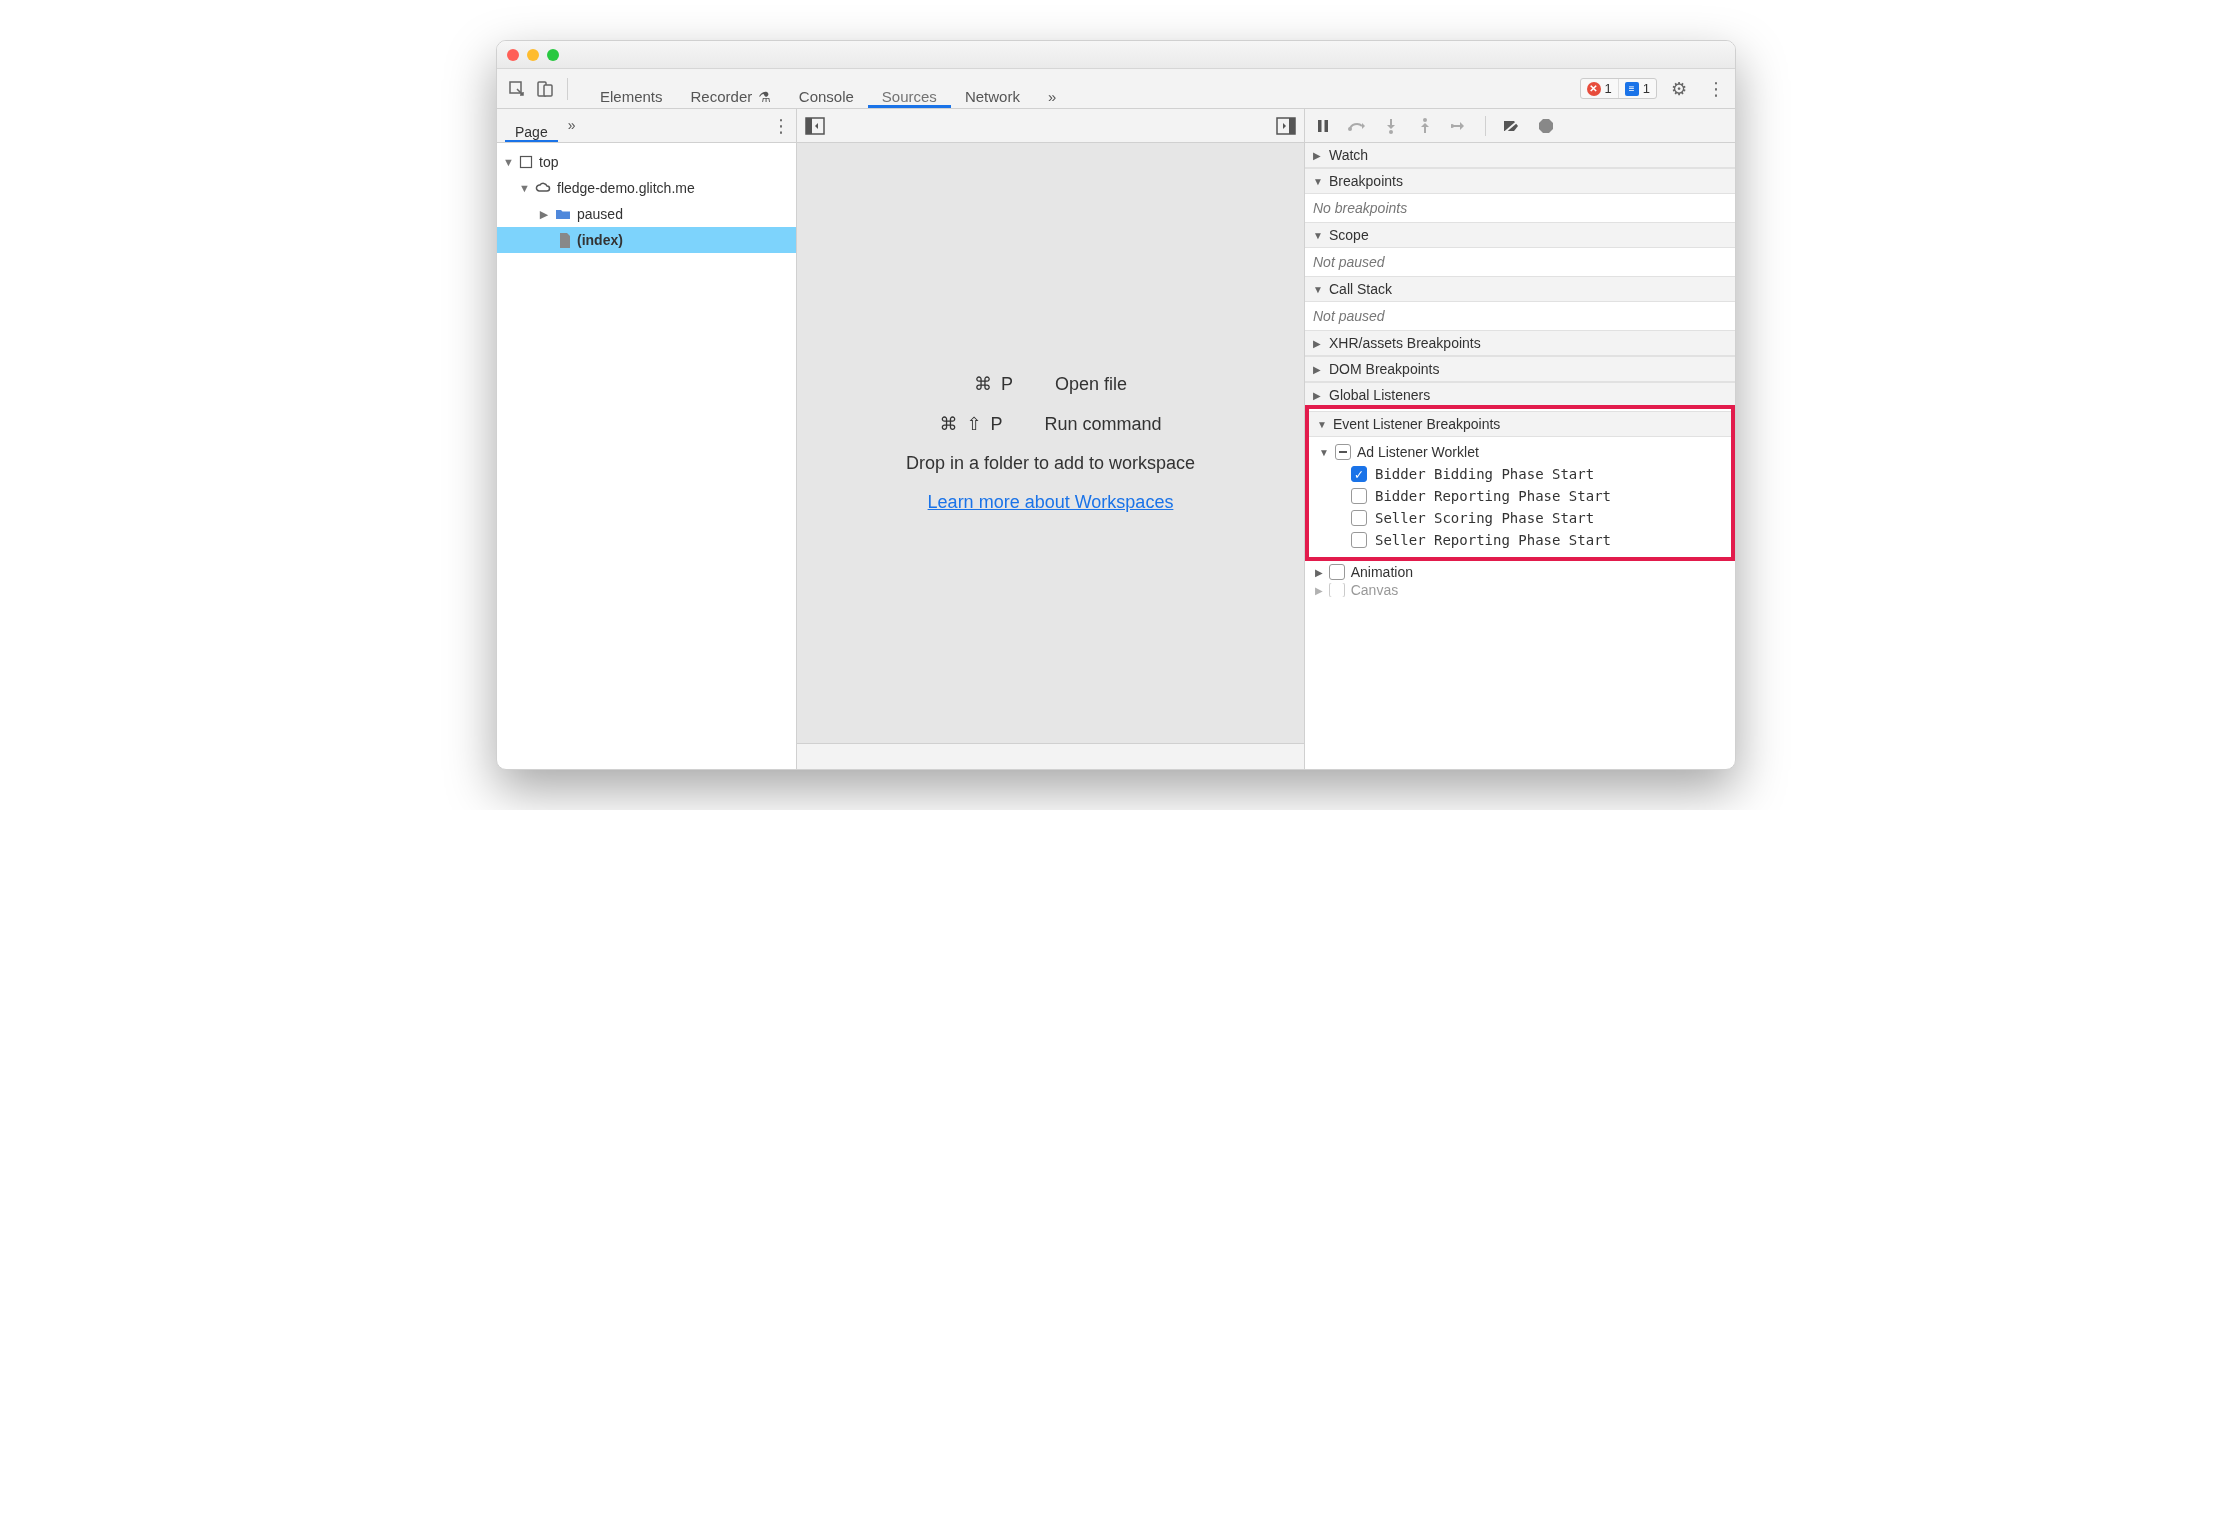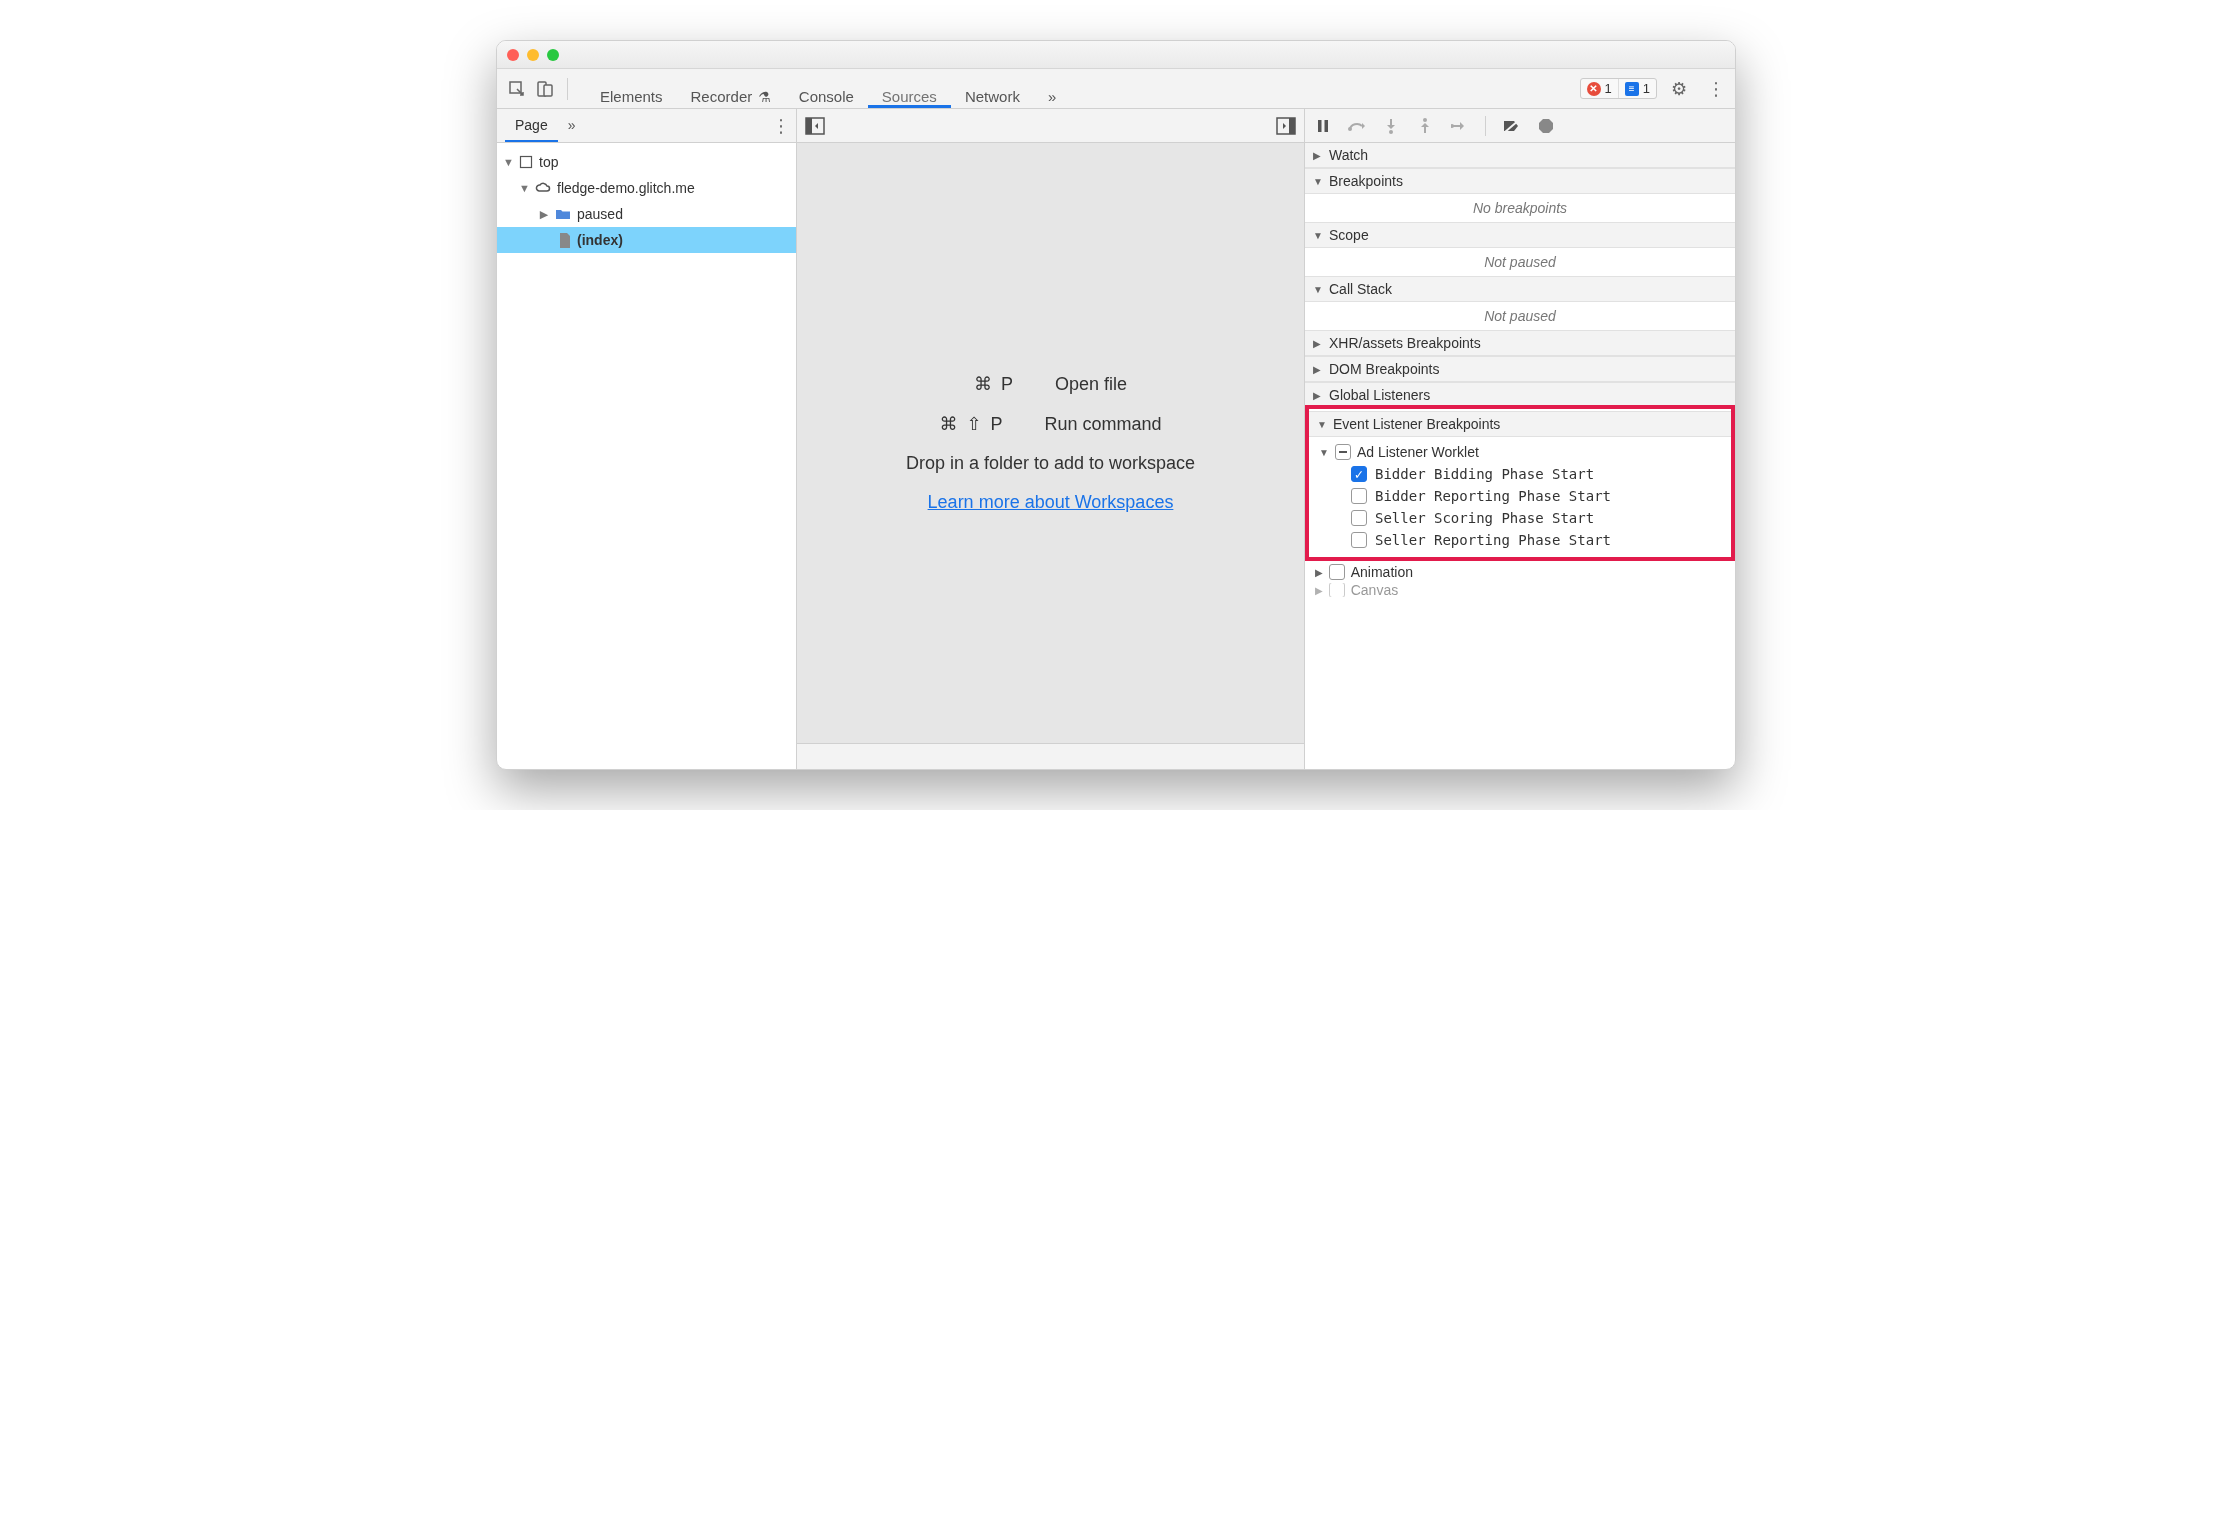--- a/index.html
+++ b/index.html
@@ -61,21 +61,21 @@
 .sq { width: 14px; height: 14px; border-radius: 2px; background: #1a73e8; color: #fff; display: inline-flex; align-items: center; justify-content: center; font-size: 10px;}
 .body { display: flex; height: 660px; }
 .pane-left { width: 300px; border-right: 1px solid #d0d0d0; display: flex; flex-direction: column; }
 .pane-mid { flex: 1; border-right: 1px solid #d0d0d0; background: #e6e6e6; display: flex; flex-direction: column; }
 .pane-right { width: 430px; display: flex; flex-direction: column; overflow: hidden;}
 .subbar {
   height: 34px; background: #f3f3f3; border-bottom: 1px solid #d0d0d0;
   display: flex; align-items: center; padding: 0 8px; font-size: 14px;
 }
 .subtab { padding: 0 10px; height: 100%; display: flex; align-items: center; border-bottom: 2px solid transparent; color: #555;}
-.subtab.active { border-bottom-color: #1a73e8; color: #333;}
+.subtab.active { border-bottom-color: #1a73e8; color: #333; align-items: flex-end;}
 .tree { padding: 6px 0; font-size: 14px; color: #333; }
 .tree-row { display: flex; align-items: center; gap: 6px; padding: 2px 6px; line-height: 22px;}
 .tree-row .arrow { width: 10px; display: inline-block; text-align: center; color: #777; font-size: 11px;}
 .tree-row.selected { background: #7dd3fc; font-weight: bold; }
 .indent1 { padding-left: 22px; }
 .indent2 { padding-left: 42px; }
 .indent3 { padding-left: 62px; }
 .mid-content { flex: 1; display: flex; flex-direction: column; align-items: center; justify-content: center; gap: 18px; color: #333; font-size: 18px; text-align: center;}
 .mid-content .row { display: flex; align-items: center; gap: 40px; }
 .kbd { font-family: inherit; color: #333; letter-spacing: 2px;}
@@ -83,21 +83,21 @@
 .dbg-bar {
   height: 34px; background: #f3f3f3; border-bottom: 1px solid #d0d0d0; display: flex; align-items: center; padding: 0 6px; gap: 10px;
 }
 .dbg-bar .ic { width: 24px; height: 24px; display: flex; align-items: center; justify-content: center; color: #888;}
 .section-head {
   background: #f3f3f3; border-top: 1px solid #e1e1e1; border-bottom: 1px solid #e1e1e1;
   padding: 4px 8px; font-size: 14px; color: #333; display: flex; align-items: center; gap: 6px;
 }
 .section-head.first { border-top: none; }
 .section-head .tri { font-size: 10px; color: #666; width: 10px; display: inline-block;}
-.section-body { padding: 6px 8px; font-size: 14px; color: #777; font-style: italic; text-align: center; background: #fff;}
+.section-body { padding: 6px 8px; font-size: 14px; color: #777; font-style: italic; text-align: left; background: #fff;}
 .ev-list { background: #fff; padding: 4px 0; }
 .ev-group { display: flex; align-items: center; gap: 6px; padding: 3px 10px; font-size: 14px;}
 .ev-item { display: flex; align-items: center; gap: 8px; padding: 3px 10px 3px 42px; font-family: Menlo, Consolas, monospace; font-size: 14px;}
 .chk { width: 16px; height: 16px; border: 1.5px solid #999; border-radius: 3px; display: inline-flex; align-items: center; justify-content: center; background: #fff; flex-shrink: 0;}
 .chk.checked { background: #1a73e8; border-color: #1a73e8; color: #fff;}
 .chk.indet::after { content:""; width: 8px; height: 2px; background: #555; display: block;}
 .highlight-box {
   border: 4px solid #e21b4c; padding: 2px 0; margin-top: -2px;
 }
 svg { display: block; }

